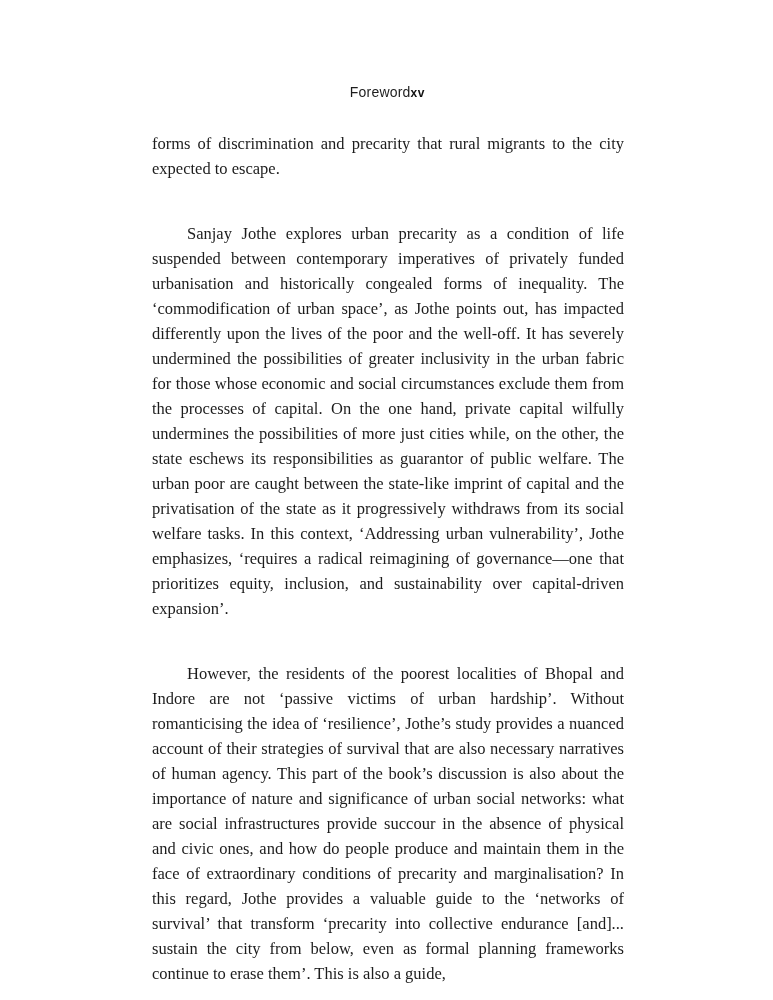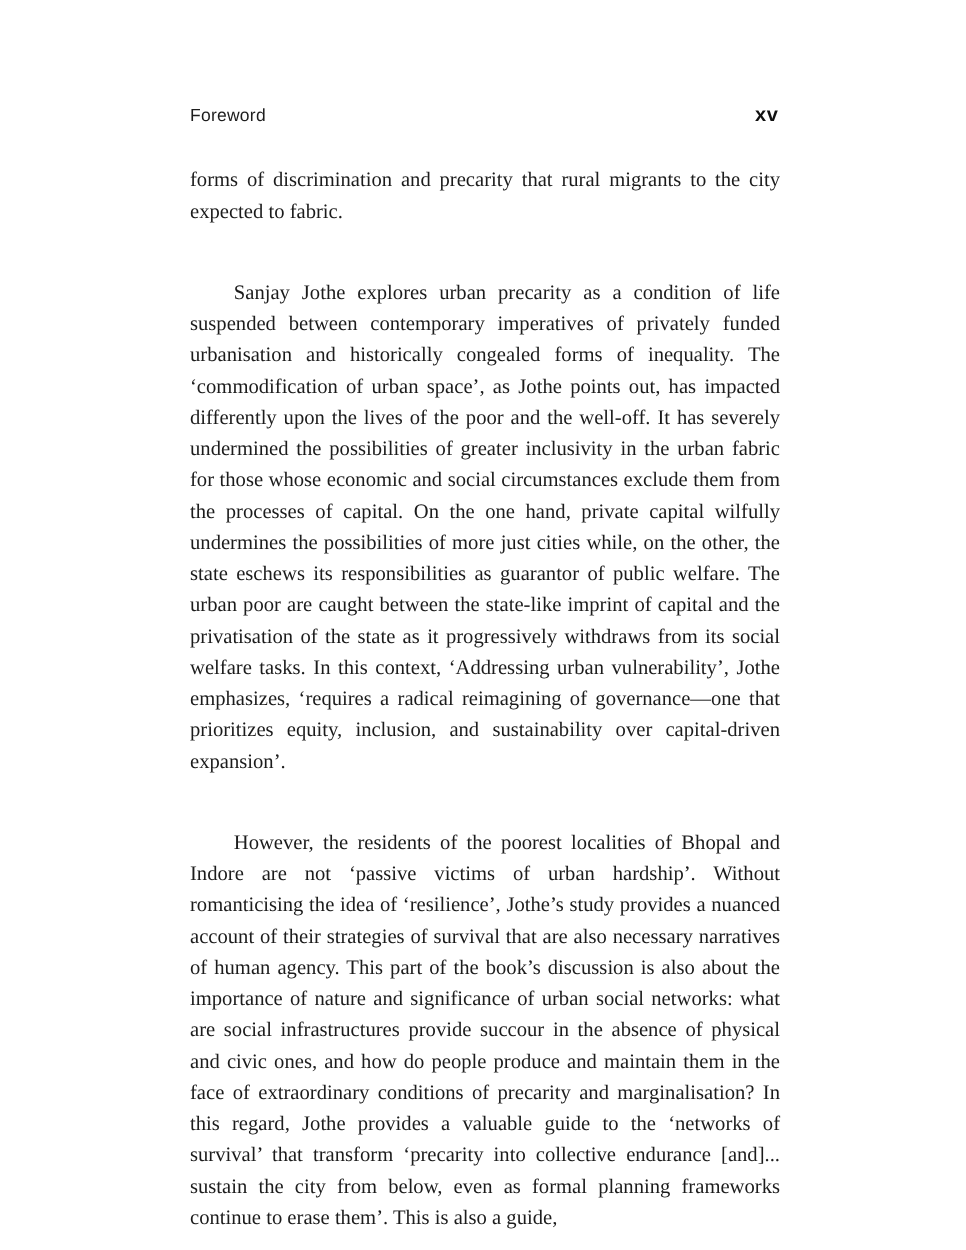--- a/index.html
+++ b/index.html
@@ -11,32 +11,32 @@
     background: #ffffff;
     overflow: hidden;
     margin: 0 auto;
   }
   .running-head {
     position: absolute;
     top: 84px;
     left: 152px;
     right: 150px;
     display: flex;
-    justify-content: space-between;
+    justify-content: center;
     align-items: baseline;
     font-family: "Liberation Sans", sans-serif;
   }
   .running-head .chapter-title {
     font-size: 14px;
     font-weight: 400;
     color: #1d1d1d;
     letter-spacing: 0.2px;
   }
   .running-head .page-number {
-    font-size: 16px;
+    font-size: 12px;
     font-weight: 700;
     color: #111111;
     letter-spacing: 0.6px;
   }
   .body-text {
     position: absolute;
     top: 131px;
     left: 152px;
     width: 472px;
     font-family: "Liberation Serif", "DejaVu Serif", serif;
@@ -53,18 +53,18 @@
 <body>
 
 <div class="page">
 
   <div class="running-head">
     <span class="chapter-title">Foreword</span>
     <span class="page-number">xv</span>
   </div>
 
   <div class="body-text">
-    <p>forms of discrimination and precarity that rural migrants to the city expected to fabric.</p>
+    <p>forms of discrimination and precarity that rural migrants to the city expected to escape.</p>
     <p class="indented">Sanjay Jothe explores urban precarity as a condition of life suspended between contemporary imperatives of privately funded urbanisation and historically congealed forms of inequality. The ‘commodification of urban space’, as Jothe points out, has impacted differently upon the lives of the poor and the well-off. It has severely undermined the possibilities of greater inclusivity in the urban fabric for those whose economic and social circumstances exclude them from the processes of capital. On the one hand, private capital wilfully undermines the possibilities of more just cities while, on the other, the state eschews its responsibilities as guarantor of public welfare. The urban poor are caught between the state-like imprint of capital and the privatisation of the state as it progressively withdraws from its social welfare tasks. In this context, ‘Addressing urban vulnerability’, Jothe emphasizes, ‘requires a radical reimagining of governance—one that prioritizes equity, inclusion, and sustainability over capital-driven expansion’.</p>
     <p class="indented">However, the residents of the poorest localities of Bhopal and Indore are not ‘passive victims of urban hardship’. Without romanticising the idea of ‘resilience’, Jothe’s study provides a nuanced account of their strategies of survival that are also necessary narratives of human agency. This part of the book’s discussion is also about the importance of nature and significance of urban social networks: what are social infrastructures provide succour in the absence of physical and civic ones, and how do people produce and maintain them in the face of extraordinary conditions of precarity and marginalisation? In this regard, Jothe provides a valuable guide to the ‘networks of survival’ that transform ‘precarity into collective endurance [and]... sustain the city from below, even as formal planning frameworks continue to erase them’. This is also a guide,</p>
   </div>
 
 </div>
 
 </body></html>

